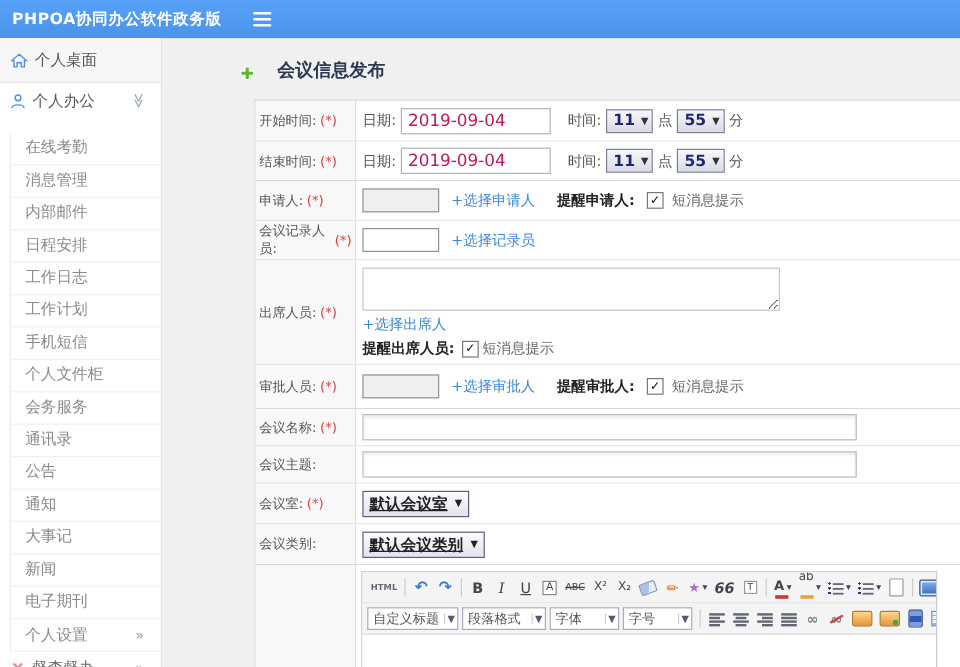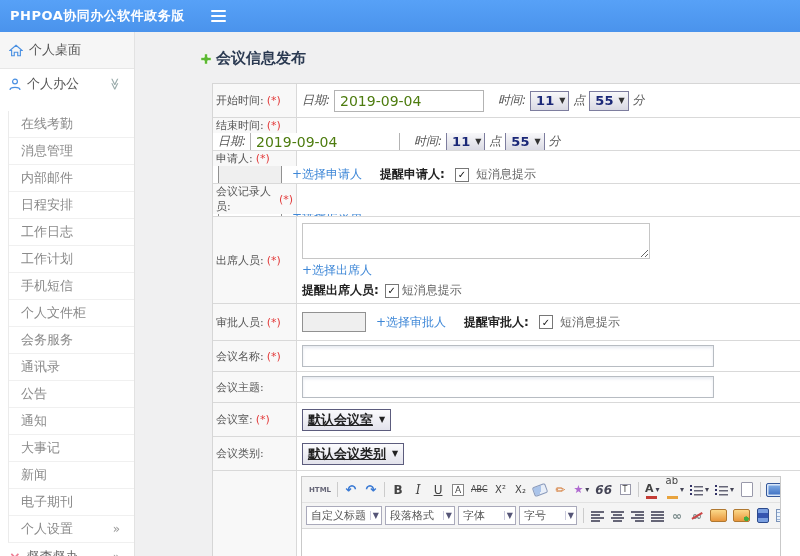--- a/index.html
+++ b/index.html
@@ -22,34 +22,34 @@
   .chev-right{margin-left:auto;margin-right:14px;color:#999;font-size:12px;}
   #sub-menu{list-style:none;margin:12px 0 0 8px;padding:0;border-left:1px solid #ebebeb;}
   #sub-menu li{height:27px;line-height:26px;padding-left:12px;border-bottom:1px solid #f0f0f0;color:#8a8a8a;font-size:13px;box-sizing:border-box;cursor:pointer;}
   .side-settings{margin-left:8px;border-left:1px solid #ebebeb;height:27px;display:flex;align-items:center;
     padding-left:12px;border-bottom:1px solid #f0f0f0;color:#8a8a8a;font-size:13px;box-sizing:border-box;cursor:pointer;}
   .side-supervise{height:28px;color:#666;}
   .x-icon{color:#ef7f95;font-weight:bold;font-size:14px;line-height:1;}
 
   
   main{position:absolute;left:135px;top:32px;right:0;bottom:0;background:#f0f0f1;}
-  .page-title{position:absolute;top:17px;left:64px;display:flex;align-items:center;gap:3px;}
+  .page-title{position:absolute;top:17px;left:64px;display:flex;align-items:flex-end;gap:18px;}
   .page-title h1{margin:0;font-size:15px;font-weight:bold;color:#2b3a52;}
 
   
   .form{position:absolute;top:51px;left:77px;right:0;border-top:1px solid #d6d6d6;border-left:1px solid #d6d6d6;
     background:#fff;font-size:12px;color:#555;}
   .frow{display:flex;border-bottom:1px solid #d9d9d9;box-sizing:border-box;justify-content:space-between;}
   .fl{width:84px;min-width:84px;background:#f8f8f8;border-right:1px solid #d9d9d9;display:flex;align-items:center;
     padding:0 3px;font-size:11px;color:#555;box-sizing:border-box;}
   .fv{flex:1;display:flex;align-items:center;padding-left:5px;background:#fff;gap:4px;overflow:hidden;}
-  .h34{height:34px;}.h33{height:33px;flex-direction:column;}.h87{height:87px;}.h37{height:37px;}.h31{height:31px;}
+  .h34{height:34px;}.h33{height:33px;}.h87{height:87px;}.h37{height:37px;}.h31{height:31px;}
   .req{color:#e33b3b;margin-left:3px;font-size:11px;}
-  .flab{font-size:12px;color:#555;font-style:italic;}
-  .date-input{width:150px;height:22px;border:1px solid #b3b3b3;font:14px "DejaVu Sans",sans-serif;color:#4d7c0f;padding:0 5px;box-sizing:border-box;}
+  .flab{font-size:12px;color:#555;}
+  .date-input{width:125px;height:22px;border:1px solid #b3b3b3;font:14px "DejaVu Sans",sans-serif;color:#be185d;padding:0 5px;box-sizing:border-box;}
   .tlab{margin-left:10px;}
   .sel-box{display:inline-flex;align-items:center;border:1px solid #7d7d9e;background:linear-gradient(#f8f8fa,#d9d9e3);
     padding:1px 3px 1px 5px;font-size:13px;font-weight:bold;color:#1b2878;height:20px;box-sizing:border-box;cursor:default;}
   .sel-box .sarr{font-size:8px;color:#333;margin-left:5px;font-weight:normal;}
   .small-input{width:64px;height:20px;border:1px solid #919191;background:#efefef;box-sizing:border-box;}
   .small-input.white{background:#fff;}
   .wide-input{width:412px;height:22px;border:1px solid #b7bcc2;box-sizing:border-box;box-shadow:inset 0 2px 3px rgba(120,140,170,.18);}
   textarea.att{width:348px;height:46px;border:1px solid #c6c6c6;resize:both;font:12px "DejaVu Sans",sans-serif;box-sizing:border-box;margin-top:2px;}
   .link{color:#3e87d7;font-size:12px;text-decoration:none;margin-left:6px;cursor:pointer;}
   .remind{font-weight:bold;color:#222;margin-left:14px;font-size:12px;}

